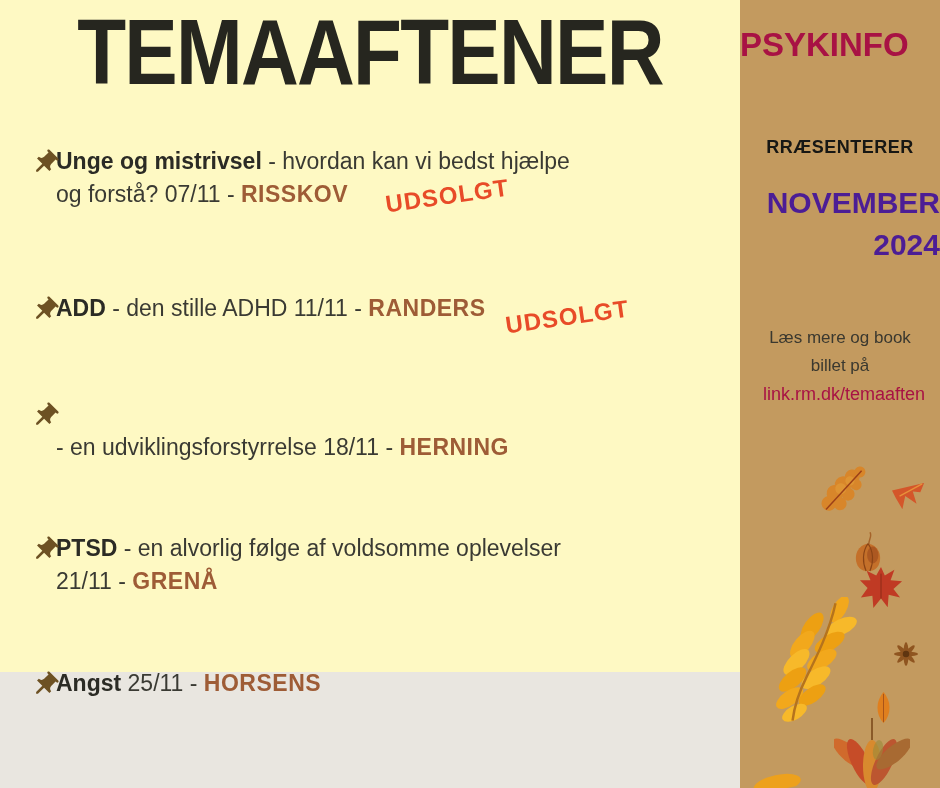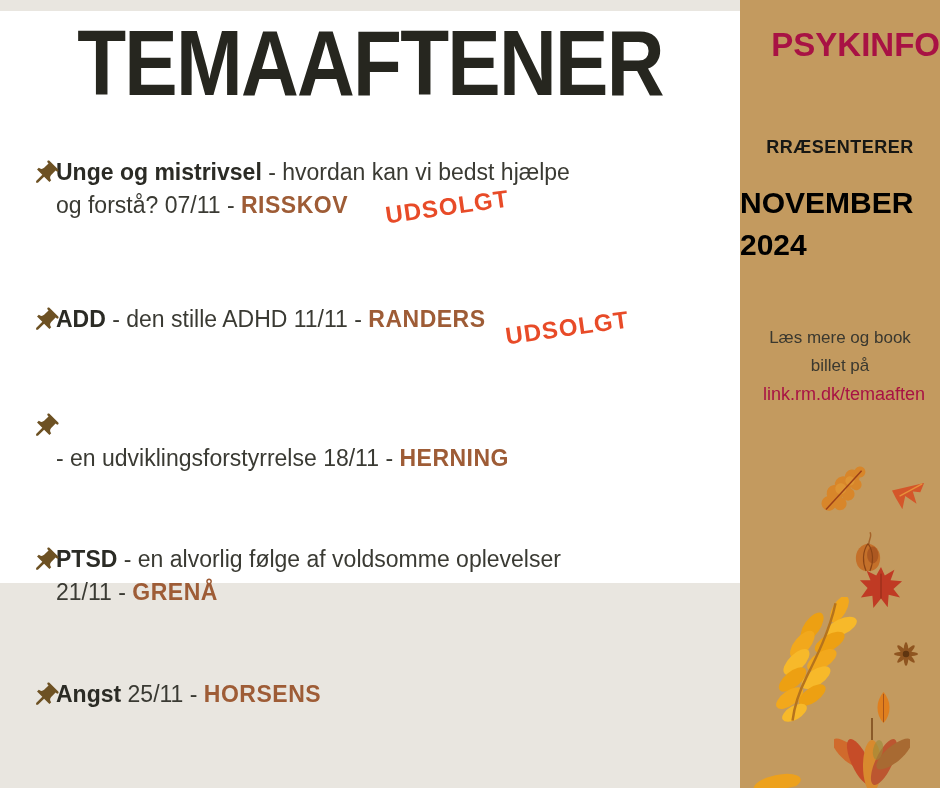--- a/index.html
+++ b/index.html
@@ -1,21 +1,21 @@
 <!DOCTYPE html>
 <html><head>
 <meta charset="utf-8">
 <style>
   html,body { margin:0; padding:0; }
   body {
     width:940px; height:788px; position:relative; overflow:hidden;
     background:#e9e6e0;
     font-family:"Liberation Sans", sans-serif;
   }
-  .left-panel { position:absolute; left:0; top:11px; width:740px; height:572px; background:#ffffff; }
+  .left-panel { position:absolute; left:0; top:0; width:740px; height:672px; background:#fef9c3; }
   .poster-title {
     position:absolute; top:4px; left:0; width:740px; margin:0;
     text-align:center; font-size:92px; line-height:1.05; font-weight:800;
     letter-spacing:-2px; color:#26261f;
     transform:scaleX(0.87); transform-origin:50% 0;
   }
   .event {
     position:absolute; left:30px; width:690px;
     font-size:23px; line-height:33px; color:#3a3a33;
   }
@@ -25,30 +25,30 @@
   .city { font-weight:700; color:#9e5c36; letter-spacing:0.5px; }
   .soldout {
     position:absolute; font-weight:700; font-size:24px; letter-spacing:1px;
     color:#e84b28; transform:rotate(-8deg); white-space:nowrap;
   }
   .right-panel {
     position:absolute; left:740px; top:0; width:200px; height:788px;
     background:#c39a5f; overflow:hidden;
   }
   .brand {
-    position:absolute; top:22px; left:0; width:100%; text-align:right;
+    position:absolute; top:22px; left:0; width:100%; text-align:left;
     font-size:33px; line-height:45px; font-weight:800; color:#a81244;
   }
   .presents {
     position:absolute; top:137px; left:0; width:100%; text-align:center;
     font-size:18px; font-weight:700; letter-spacing:0.5px; color:#171714;
   }
   .month {
-    position:absolute; top:182px; left:0; width:100%; text-align:left;
-    font-size:30px; line-height:42px; font-weight:800; color:#000000;
+    position:absolute; top:182px; left:0; width:100%; text-align:right;
+    font-size:30px; line-height:42px; font-weight:800; color:#4c1d95;
   }
   .cta {
     position:absolute; top:324px; left:0; width:100%; text-align:center;
     font-size:17px; line-height:28px; font-weight:400; color:#3a382f;
   }
   .cta .link { color:#a81244; font-size:18px;margin-left:8px; }
   .leaf { position:absolute; }
 </style>
 </head>
 <body>

